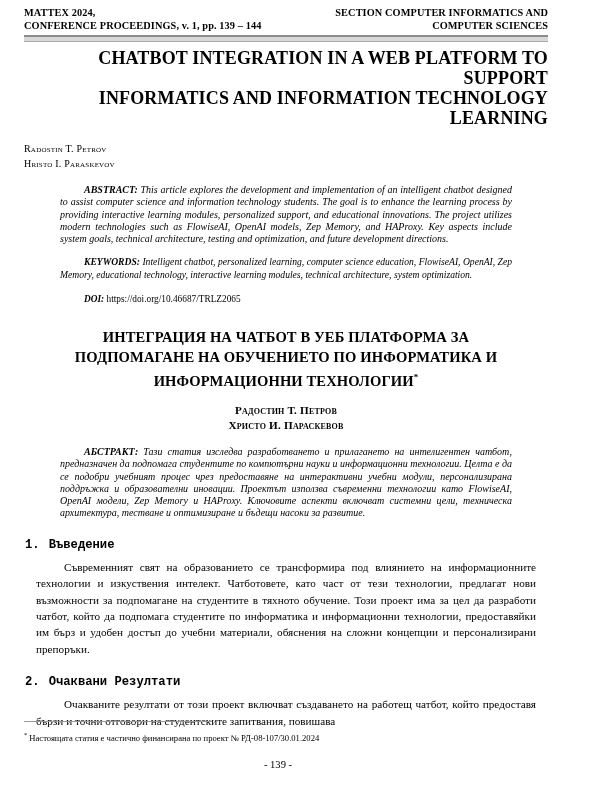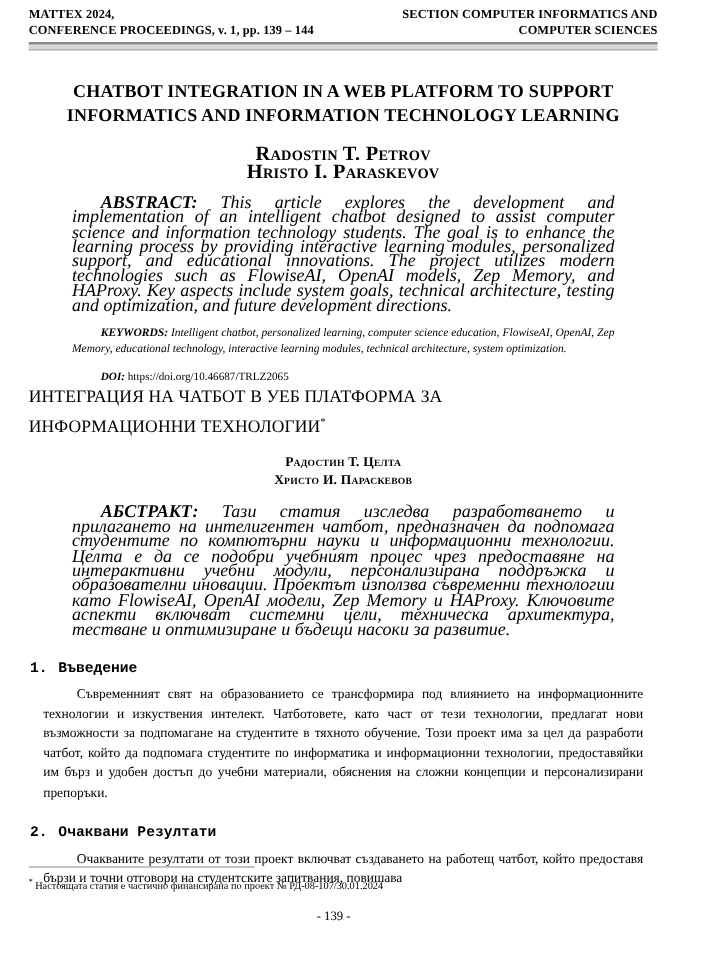--- a/index.html
+++ b/index.html
@@ -47,42 +47,42 @@
   .rule-double {
     margin-top: 3px;
     height: 4px;
     border-top: 2px solid #8a8a8a;
     border-bottom: 1px solid #a8a8a8;
     background: #d8d8d8;
   }
 
   
   .title-en {
-    margin-top: 25px;
-    text-align: center;
-    font-weight: bold;
-    font-size: 15px;
+    margin-top: 6px;
+    text-align: right;
+    font-weight: bold;
+    font-size: 18px;
     line-height: 20px;
     letter-spacing: 0.15px;
   }
   .authors-en {
     margin-top: 13px;
-    text-align: center;
-    font-weight: bold;
-    font-size: 17px;
+    text-align: left;
+    font-weight: normal;
+    font-size: 10px;
     line-height: 15px;
     font-variant: small-caps;
     letter-spacing: 0.2px;
   }
 
   
   .abs-block {
     margin: 13px 36px 0 36px;
     font-style: italic;
-    font-size: 15px;
+    font-size: 10px;
     line-height: 12.3px;
     text-align: justify;
     text-indent: 24px;
     font-family: Liberation Serif, serif;
   }
   .abs-block .lead {
     font-weight: bold;
     font-style: italic;
   }
   .kw-block {
@@ -104,22 +104,23 @@
     line-height: 12px;
     text-indent: 24px;
   }
   .doi-block .lead {
     font-weight: bold;
     font-style: italic;
   }
 
   
   .title-bg {
-    text-align: left;
-    font-weight: normal;
+    margin-top: 22px;
+    text-align: center;
+    font-weight: bold;
     font-size: 14.6px;
     line-height: 20px;
     letter-spacing: 0.1px;
   }
   .authors-bg {
     margin-top: 12px;
     text-align: center;
     font-weight: bold;
     font-size: 11.2px;
     line-height: 15px;
@@ -207,25 +208,26 @@
   </div>
 
   <div class="abs-block"><span class="lead">ABSTRACT:</span><span> This article explores the development and implementation of an intelligent chatbot designed to assist computer science and information technology students. The goal is to enhance the learning process by providing interactive learning modules, personalized support, and educational innovations. The project utilizes modern technologies such as FlowiseAI, OpenAI models, Zep Memory, and HAProxy. Key aspects include system goals, technical architecture, testing and optimization, and future development directions.</span></div>
 
   <div class="kw-block"><span class="lead">KEYWORDS:</span><span> Intelligent chatbot, personalized learning, computer science education, FlowiseAI, OpenAI, Zep Memory, educational technology, interactive learning modules, technical architecture, system optimization.</span></div>
 
   <div class="doi-block"><span class="lead">DOI:</span><span> https://doi.org/10.46687/TRLZ2065</span></div>
 
   <div class="title-bg">
     <div>ИНТЕГРАЦИЯ НА ЧАТБОТ В УЕБ ПЛАТФОРМА ЗА</div>
+    <div>ПОДПОМАГАНЕ НА ОБУЧЕНИЕТО ПО ИНФОРМАТИКА И</div>
     <div><span>ИНФОРМАЦИОННИ ТЕХНОЛОГИИ</span><span class="sup-star">*</span></div>
   </div>
 
   <div class="authors-bg">
-    <div>Радостин Т. Целта</div>
+    <div>Радостин Т. Петров</div>
     <div>Христо И. Параскевов</div>
   </div>
 
   <div class="abs-block"><span class="lead">АБСТРАКТ:</span><span> Тази статия изследва разработването и прилагането на интелигентен чатбот, предназначен да подпомага студентите по компютърни науки и информационни технологии. Целта е да се подобри учебният процес чрез предоставяне на интерактивни учебни модули, персонализирана поддръжка и образователни иновации. Проектът използва съвременни технологии като FlowiseAI, OpenAI модели, Zep Memory и HAProxy. Ключовите аспекти включват системни цели, техническа архитектура, тестване и оптимизиране и бъдещи насоки за развитие.</span></div>
 
   <div class="sect-head"><span class="num">1.</span><span>Въведение</span></div>
   <div class="body-par">Съвременният свят на образованието се трансформира под влиянието на информационните технологии и изкуствения интелект. Чатботовете, като част от тези технологии, предлагат нови възможности за подпомагане на студентите в тяхното обучение. Този проект има за цел да разработи чатбот, който да подпомага студентите по информатика и информационни технологии, предоставяйки им бърз и удобен достъп до учебни материали, обяснения на сложни концепции и персонализирани препоръки.</div>
 
   <div class="sect-head"><span class="num">2.</span><span>Очаквани Резултати</span></div>
   <div class="body-par">Очакваните резултати от този проект включват създаването на работещ чатбот, който предоставя бързи и точни отговори на студентските запитвания, повишава</div>

